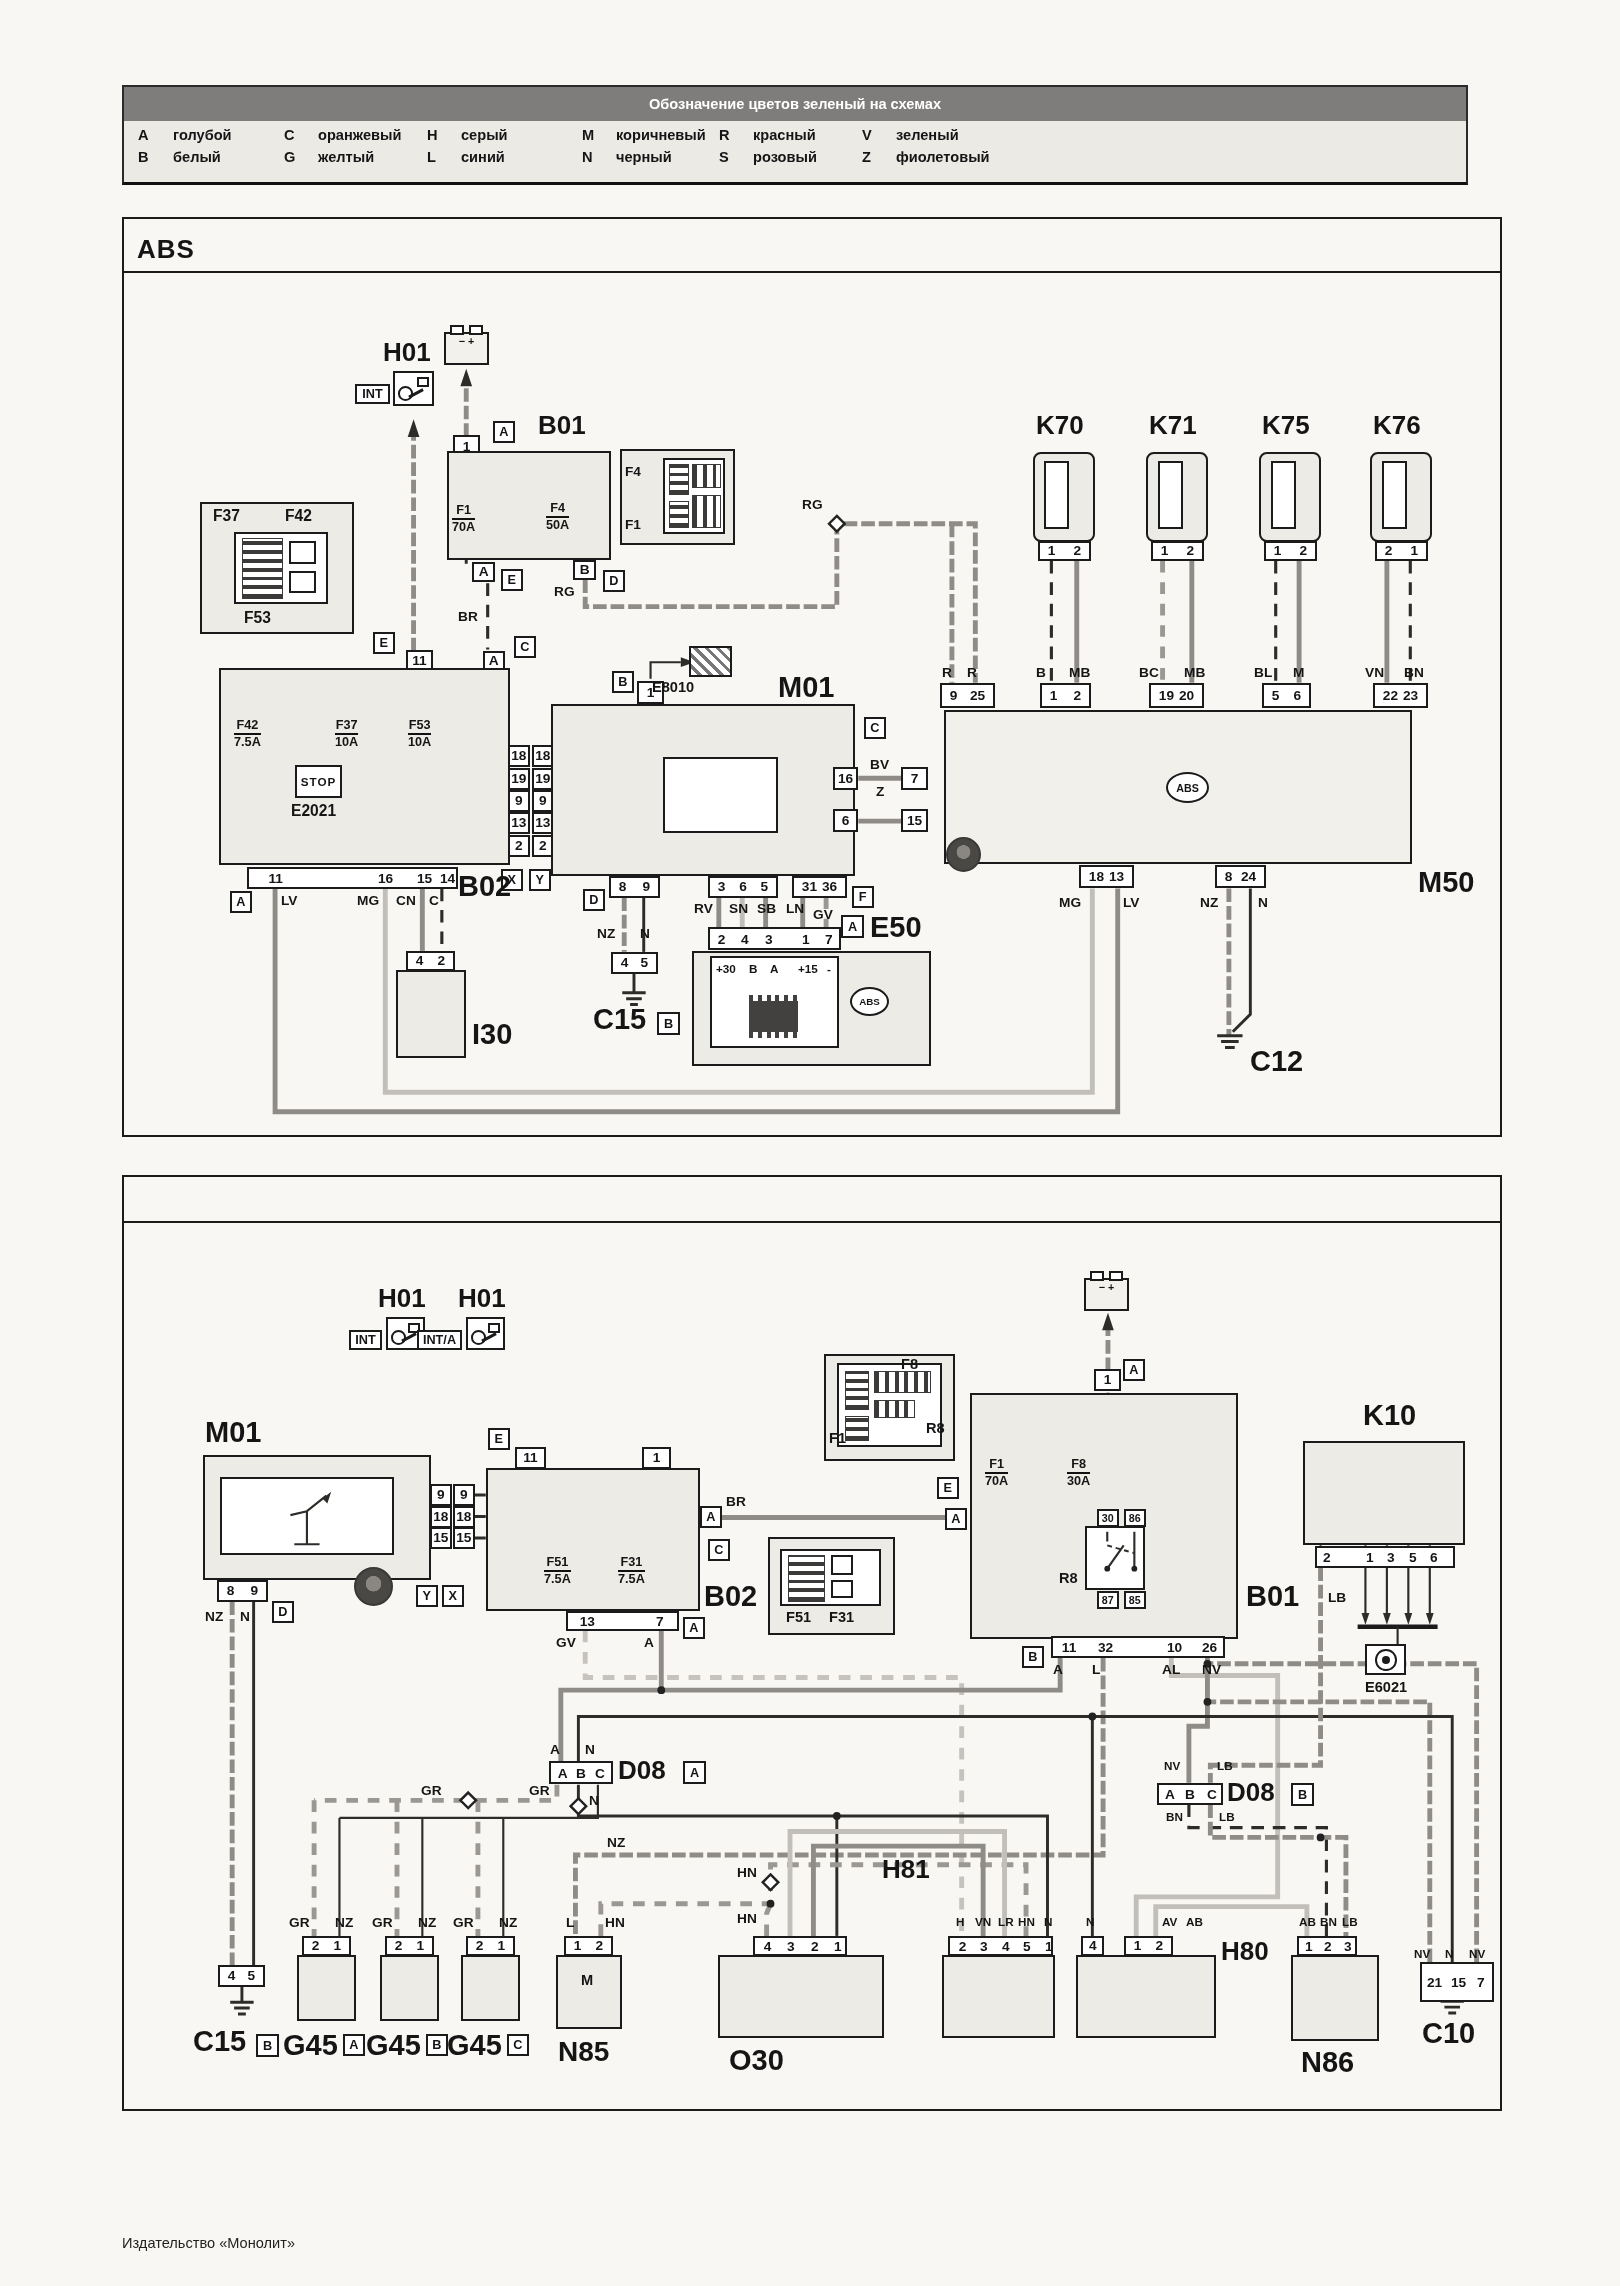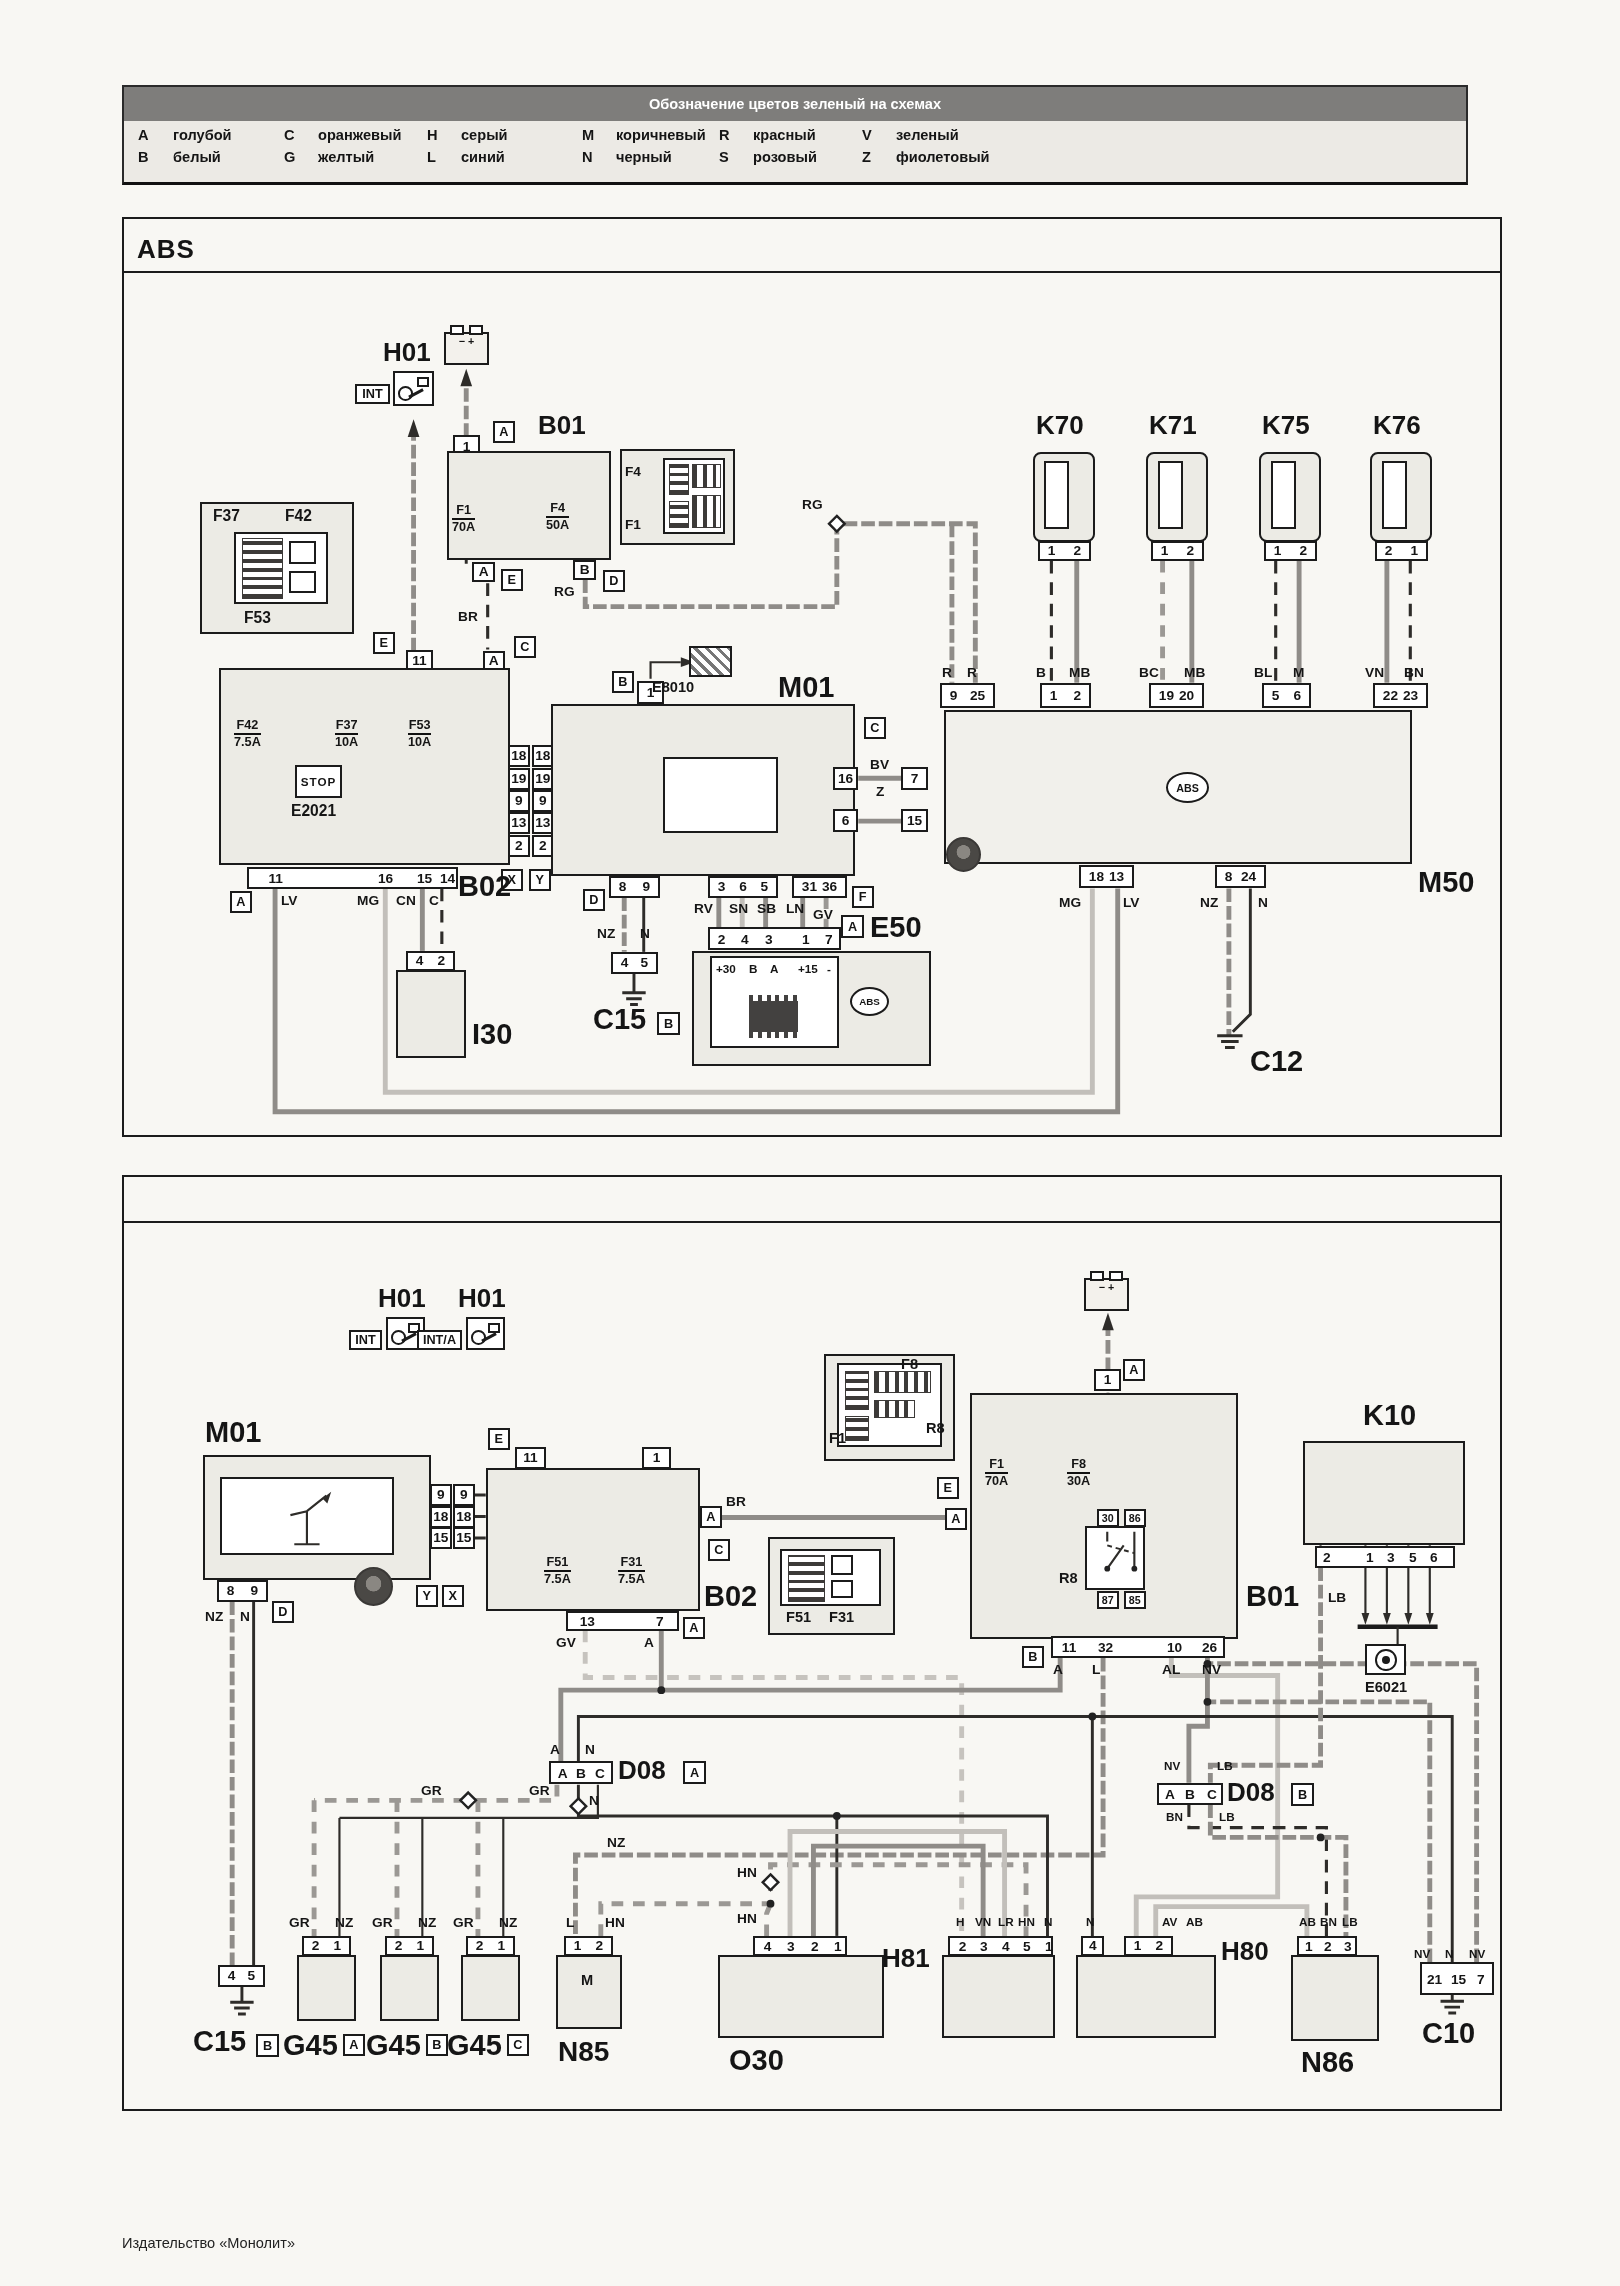--- a/index.html
+++ b/index.html
@@ -747,21 +747,21 @@
   <div class="wl" style="left:737px;top:1911px;">HN</div>
   <div class="prow abs" style="left:753px;top:1936px;width:94px;height:19.5px;">
     <span style="left:8.8px;">4</span>
     <span style="left:32px;">3</span>
     <span style="left:56px;">2</span>
     <span style="left:79px;">1</span>
     </div>
   <div class="cbox" style="left:718px;top:1955px;width:166px;height:83px;"></div>
   <div class="cl" style="left:729px;top:2044px;font-size:29px;">O30</div>
 
-  <div class="cl" style="left:882px;top:1943px;">H81</div>
+  <div class="cl" style="left:882px;top:1854px;">H81</div>
   <div class="wl sm" style="left:956px;top:1915px;">H</div>
   <div class="wl sm" style="left:975px;top:1915px;">VN</div>
   <div class="wl sm" style="left:998px;top:1915px;">LR</div>
   <div class="wl sm" style="left:1018px;top:1915px;">HN</div>
   <div class="wl sm" style="left:1044px;top:1915px;">N</div>
   <div class="prow abs" style="left:948px;top:1936px;width:105px;height:19.5px;">
     <span style="left:8.8px;">2</span>
     <span style="left:30px;">3</span>
     <span style="left:52px;">4</span>
     <span style="left:73px;">5</span>
@@ -787,21 +787,21 @@
     <span style="left:5.9px;">1</span>
     <span style="left:25px;">2</span>
     <span style="left:45px;">3</span>
     </div>
   <div class="cbox" style="left:1291px;top:1955px;width:88px;height:86px;"></div>
   <div class="cl" style="left:1301px;top:2046px;font-size:29px;">N86</div>
 
   <div class="wl sm" style="left:1414px;top:1947px;">NV</div>
   <div class="wl sm" style="left:1445px;top:1947px;">N</div>
   <div class="wl sm" style="left:1469px;top:1947px;">NV</div>
-  <div class="prow abs" style="left:1420px;top:1962px;width:74px;height:33px;padding-left:44px;">
+  <div class="prow abs" style="left:1420px;top:1962px;width:74px;height:40px;padding-left:44px;">
     <span style="left:4.9px;">21</span>
     <span style="left:29px;">15</span>
     <span style="left:55px;">7</span>
     </div>
   <div class="cl" style="left:1422px;top:2017px;font-size:29px;">C10</div>
 
   <div class="footer" style="left:122px;top:2235px;">Издательство «Монолит»</div>
 </div>
 
 

